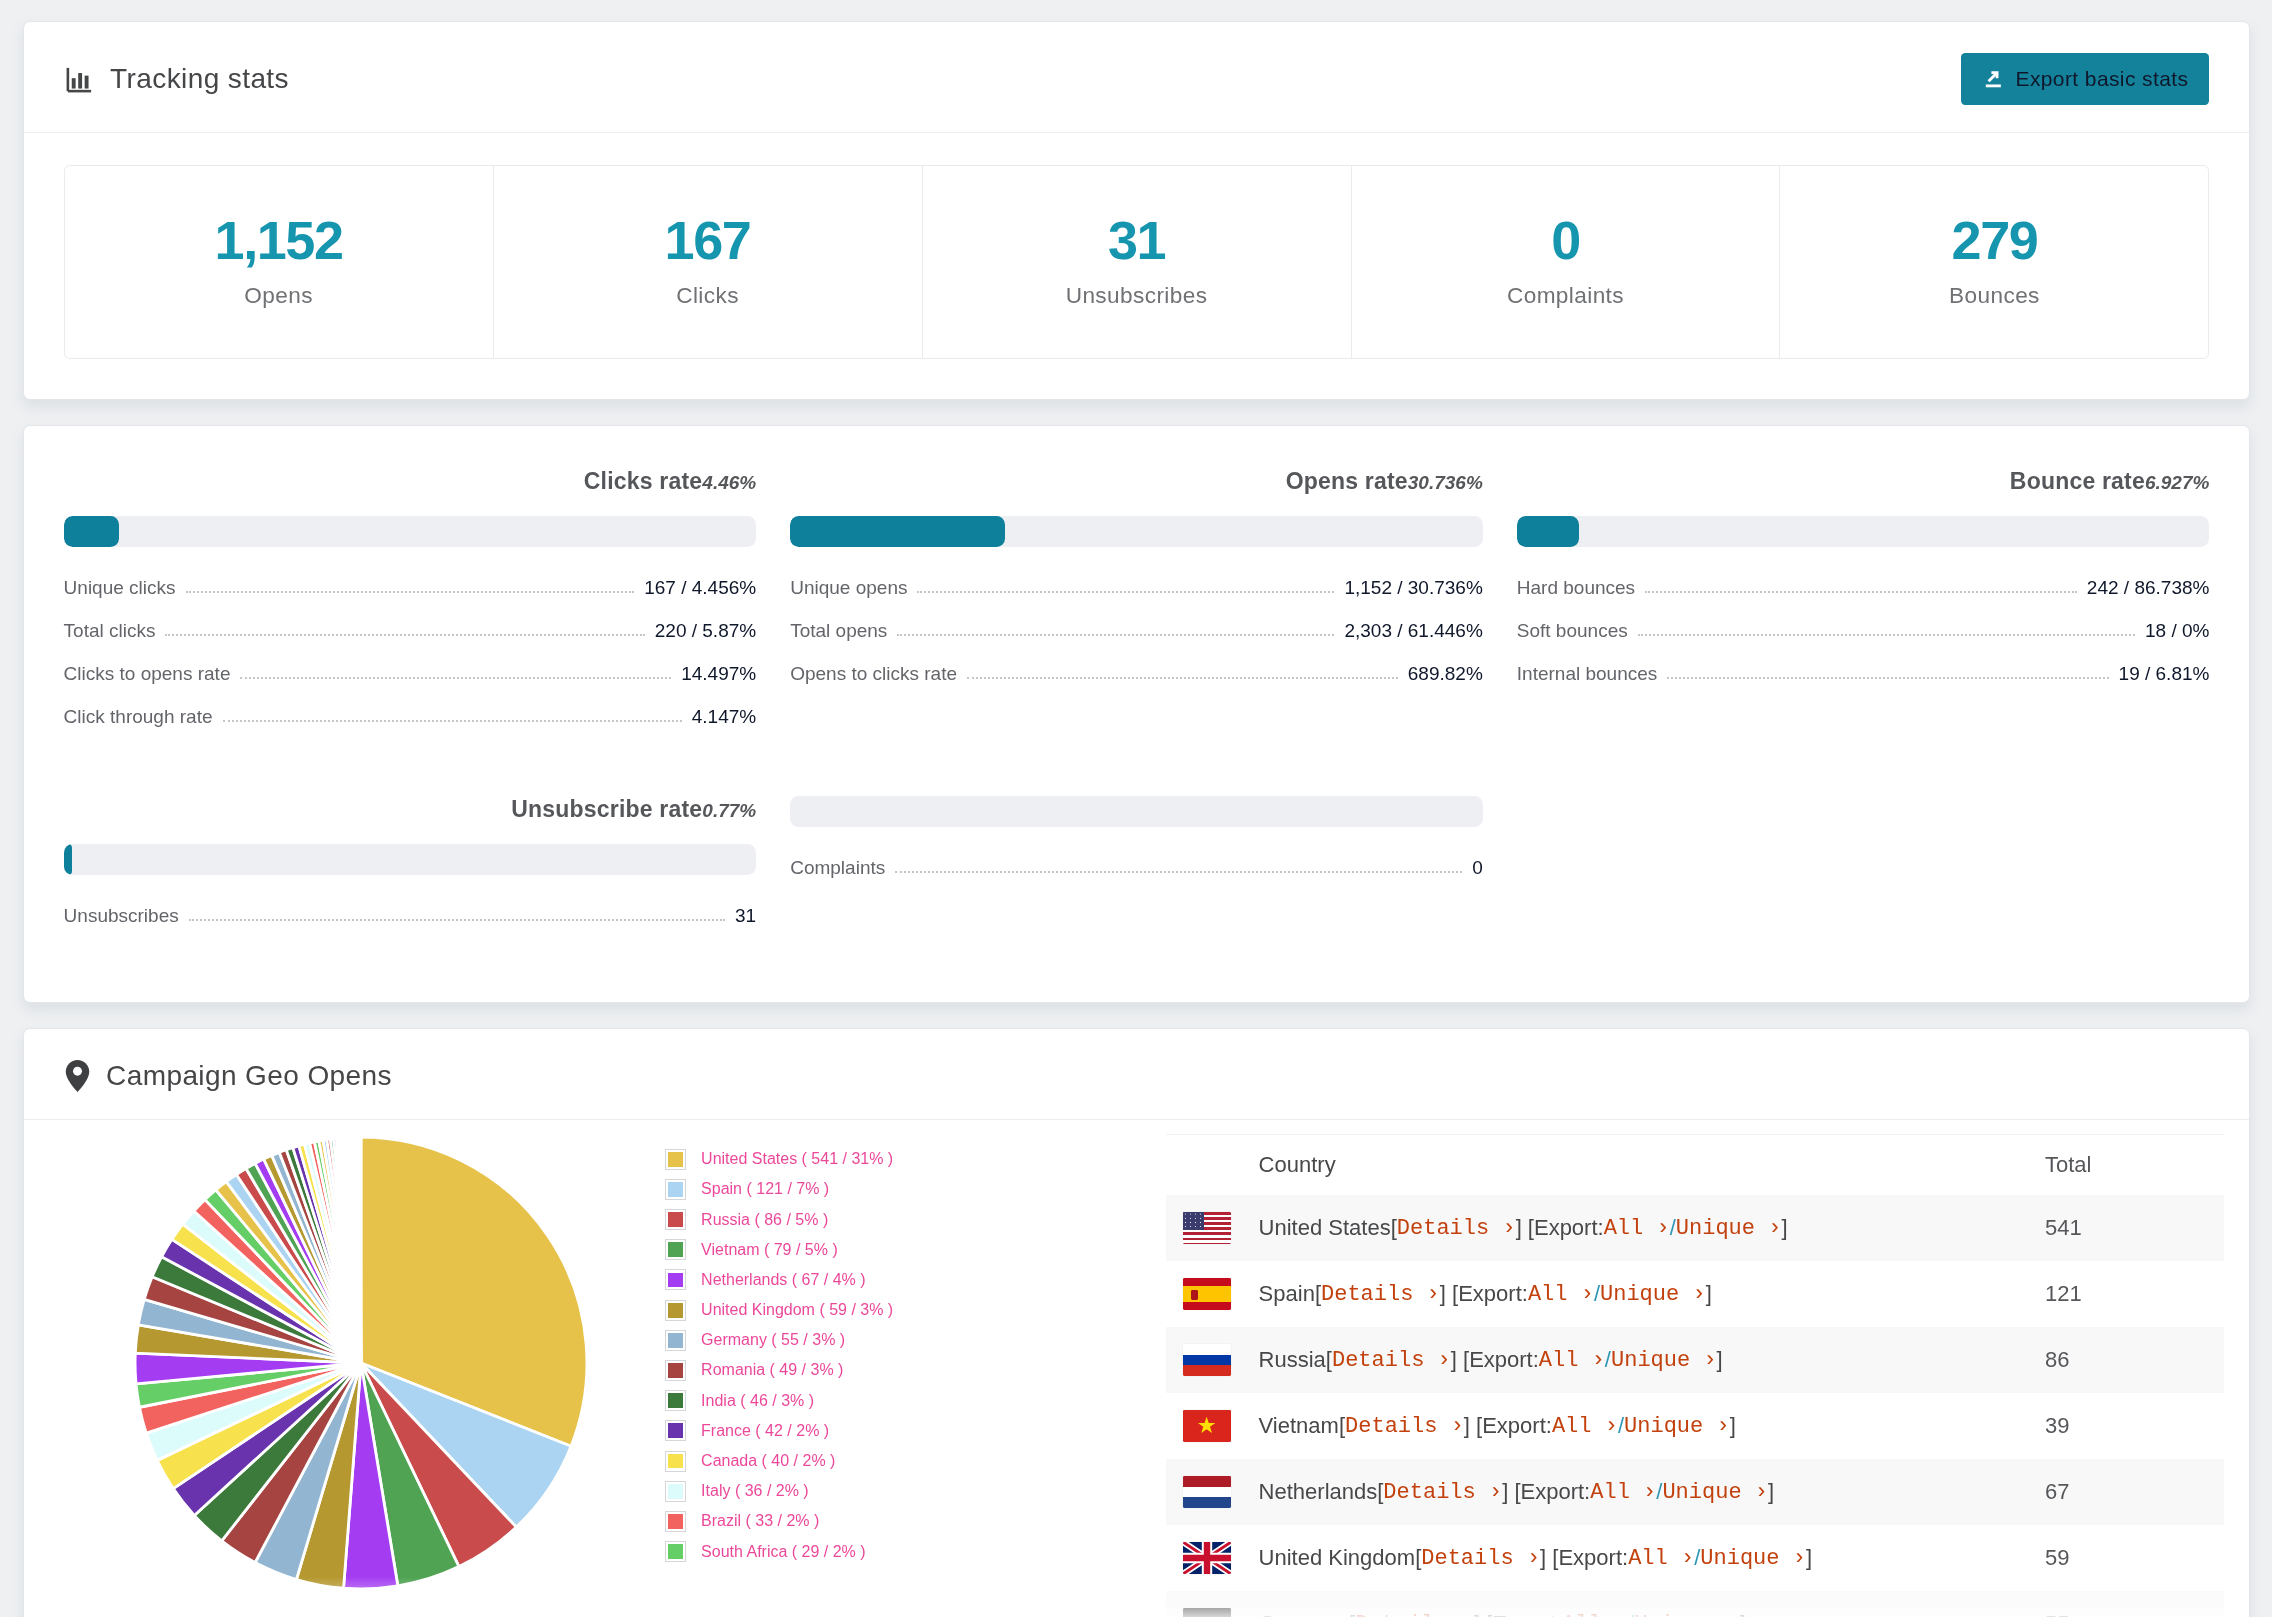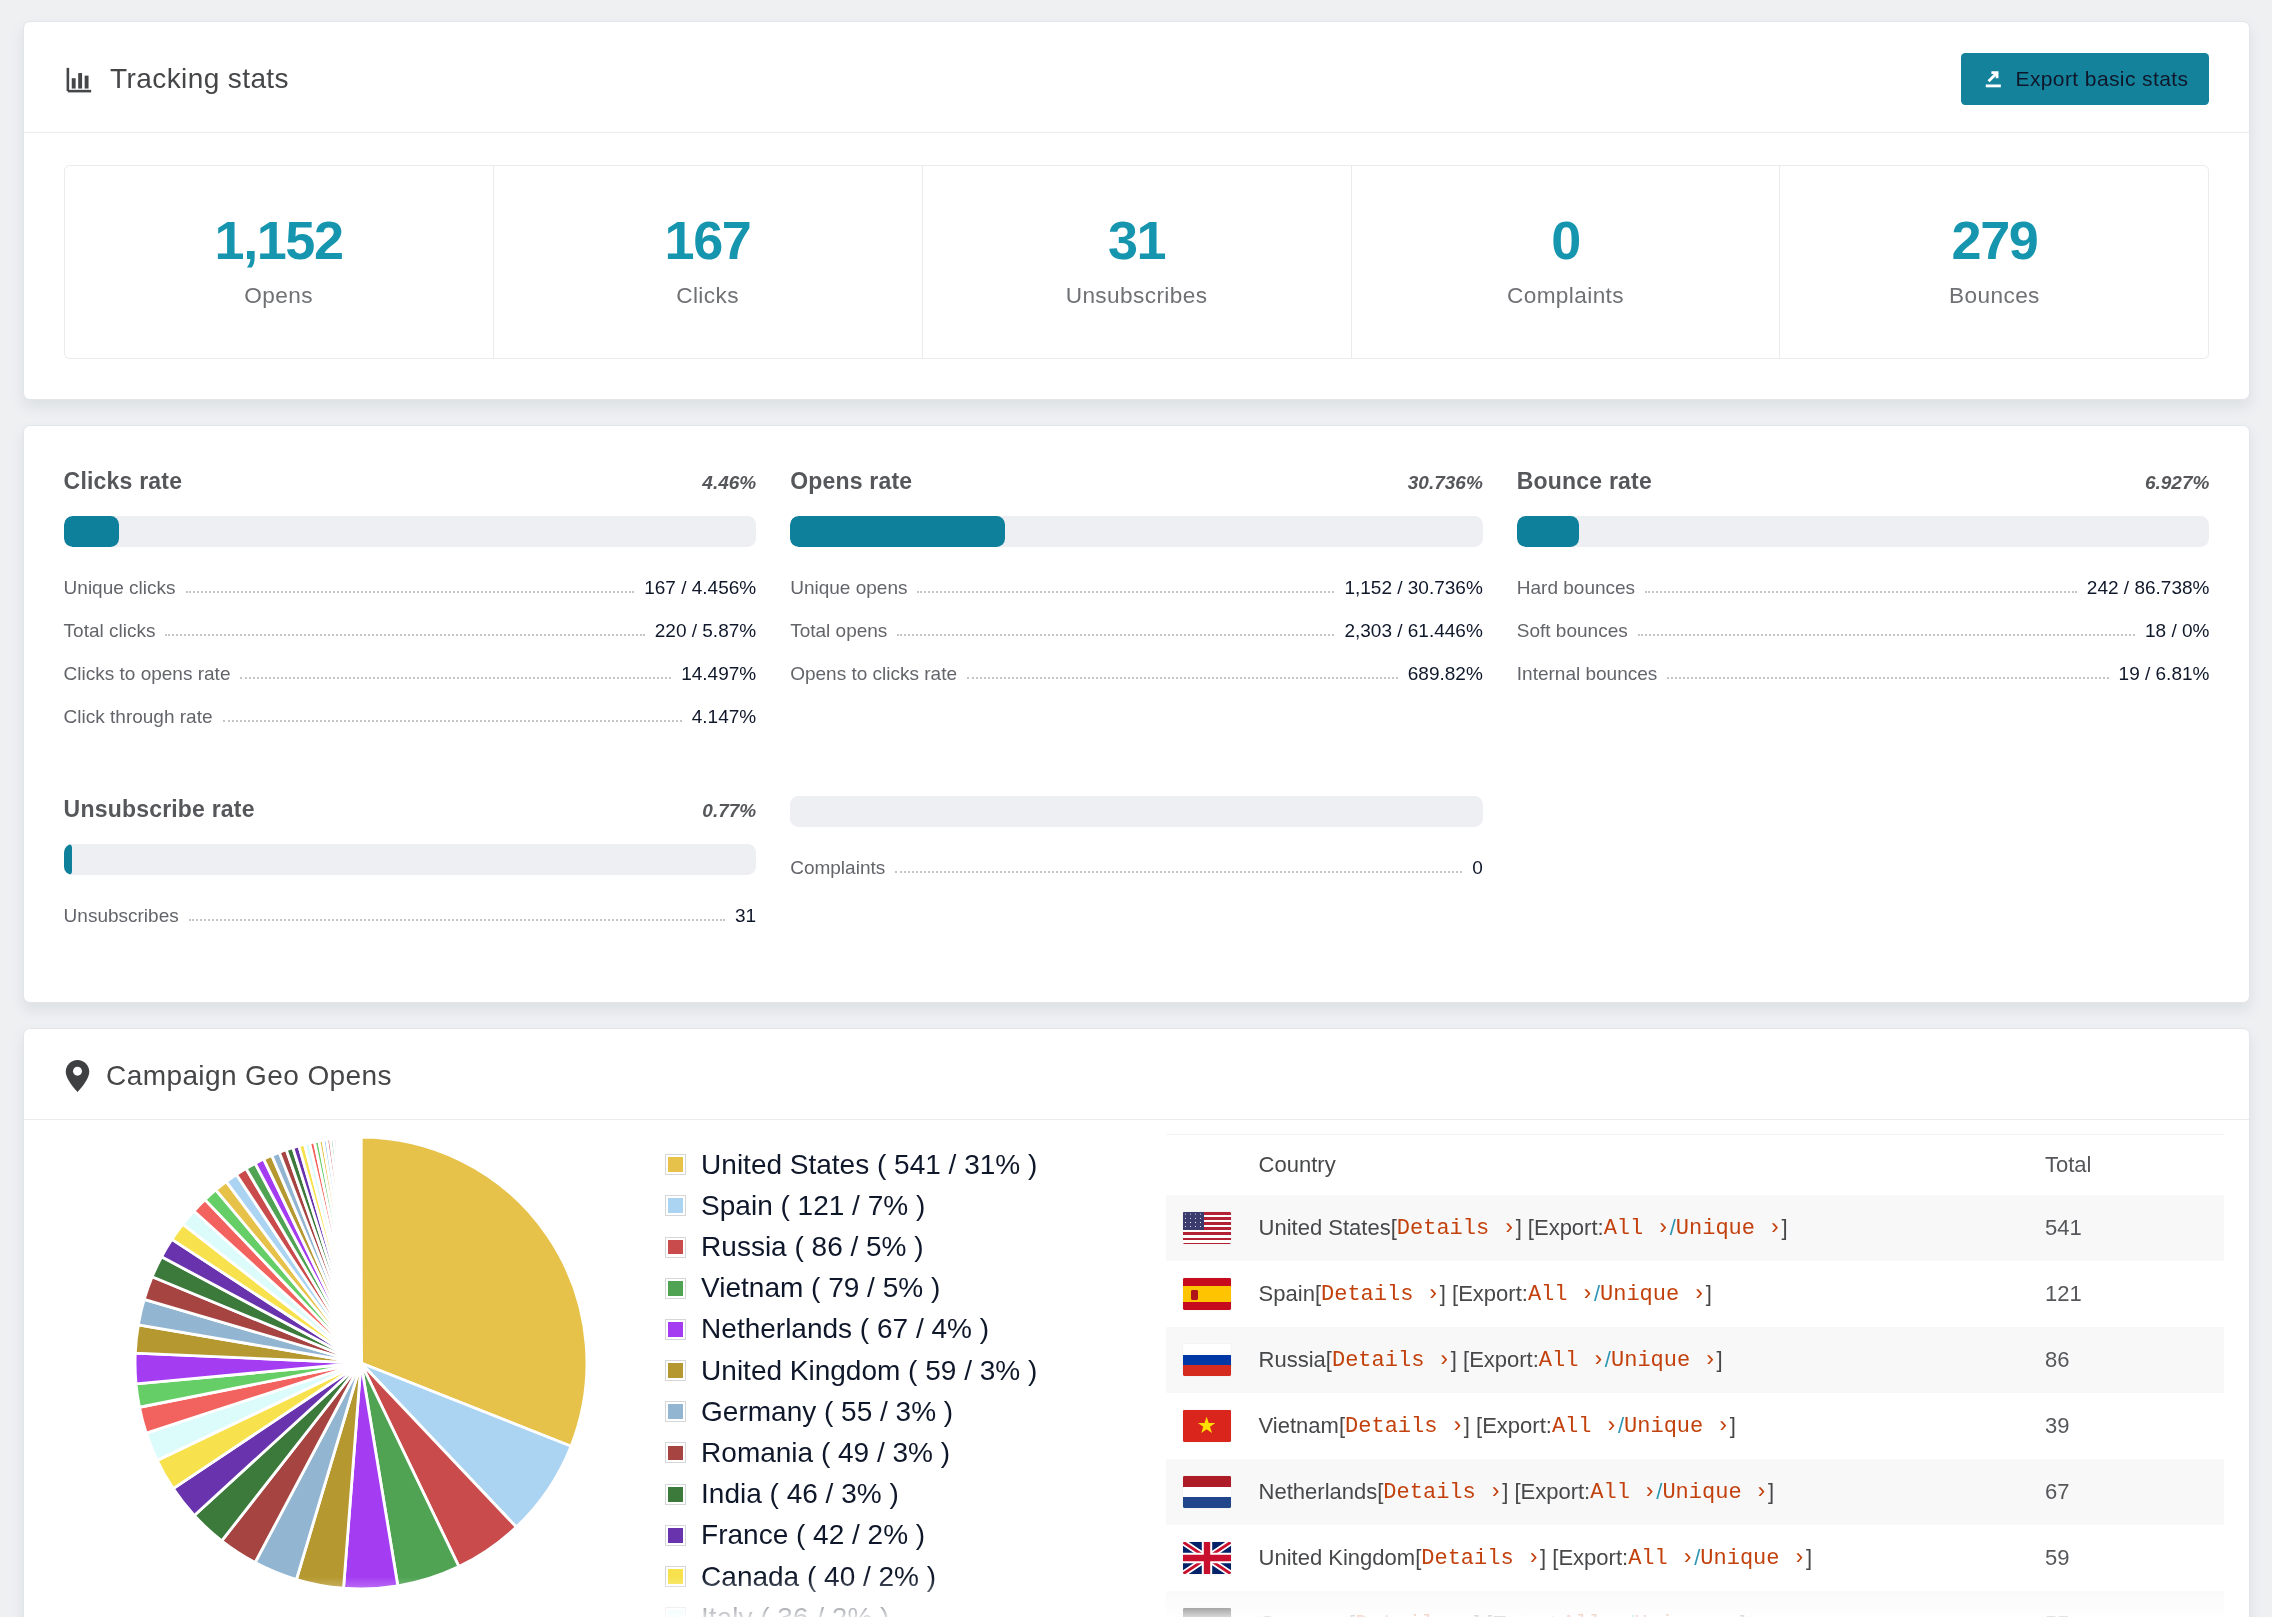--- a/index.html
+++ b/index.html
@@ -40,21 +40,21 @@
   .summary-box{ display:flex; border:0.7px solid #e9ebed; border-radius:5.6px; }
   .summary-cell{ flex:1; text-align:center; padding:47px 0 49px; border-right:0.7px solid #e9ebed; }
   .summary-cell:last-child{ border-right:none; }
   .summary-value{ font-size:54px; font-weight:700; letter-spacing:-1.4px; color:#1695af; line-height:1; }
   .summary-label{ font-size:22.6px; color:#6f7174; margin-top:15.5px; letter-spacing:0.4px; }
 
   
   .rates-card{ padding:42px 40px 7px; }
   .rates-grid{ display:grid; grid-template-columns:repeat(3,1fr); column-gap:34px; }
   .rate-section{ margin-bottom:47px; }
-  .rate-head{ display:flex; justify-content:space-between; align-items:baseline; margin-bottom:21px; }
+  .rate-head{ display:flex; justify-content:flex-end; align-items:baseline; margin-bottom:21px; }
   .rate-title{ font-size:23px; font-weight:700; color:#55575a; letter-spacing:0.2px; }
   .rate-pct{ font-size:19px; font-weight:700; color:#55575a;font-style:italic; }
   .bar-track{ height:31px; background:#edeff2; border-radius:8.5px; overflow:hidden; }
   .bar-fill{ height:100%; background:#0e809c; border-radius:8.5px; }
   .rate-rows{ margin-top:30px; }
   .detail-row{ display:flex; align-items:flex-end; margin-bottom:21px; font-size:19px; }
   .detail-label{ color:#63656a; white-space:nowrap; }
   .detail-leader{ flex:1; border-bottom:2.1px dotted #c4c5c8; margin:0 10px 6.4px; }
   .detail-value{ color:#0f172a; white-space:nowrap; }
 
@@ -62,21 +62,21 @@
   .geo-card{ height:611px; overflow:hidden; position:relative; margin-bottom:0; }
   .geo-body{ display:flex; align-items:flex-start; padding:10px 25.4px 0 40px; }
   .pie-wrap{ margin-left:64px; flex:none; }
   .legend{ list-style:none; width:395px; margin-left:71px; margin-top:18.4px; flex:none; }
   .legend li{ display:flex; align-items:center; margin-bottom:9.2px; cursor:pointer; }
   .legend .swatch{
     width:21px; height:21px; border:0.7px solid #d5d6d8; background:#fff;
     padding:2.1px; margin-right:15.5px; flex:none;
   }
   .legend .swatch i{ display:block; width:100%; height:100%; }
-  .legend .ltext{ font-size:28px; color:#0f172a; white-space:nowrap; }
+  .legend .ltext{ font-size:16px; color:#ec4899; white-space:nowrap; }
 
   
   .geo-table{ flex:1; margin-left:106px; margin-top:4.2px; border-top:0.7px solid #f3f3f4; font-size:22px; }
   .gt-head{ display:flex; align-items:center; padding:17px 17px; color:#55575a; }
   .gt-head .flagpad{ width:76px; flex:none; }
   .gt-row{ display:flex; align-items:center; height:66px; padding:0 17px; }
   .gt-row:nth-child(odd){ background:#f8f8f9; }
   .cell-country{ flex:1; display:flex; align-items:center; color:#47484a; white-space:nowrap; }
   .cell-total{ width:162px; flex:none; color:#55575a; }
   .tlink{ color:#c2410c; text-decoration:none; cursor:pointer;font-family:Liberation Mono, monospace; }

